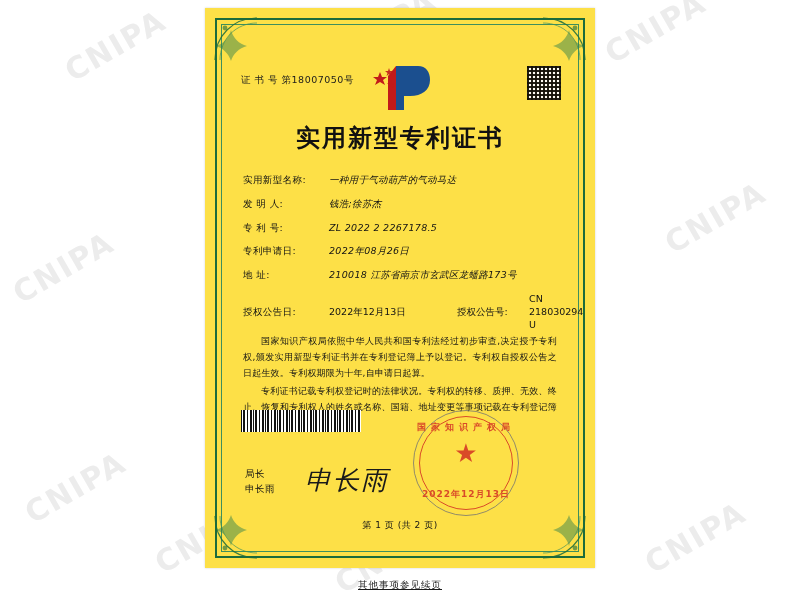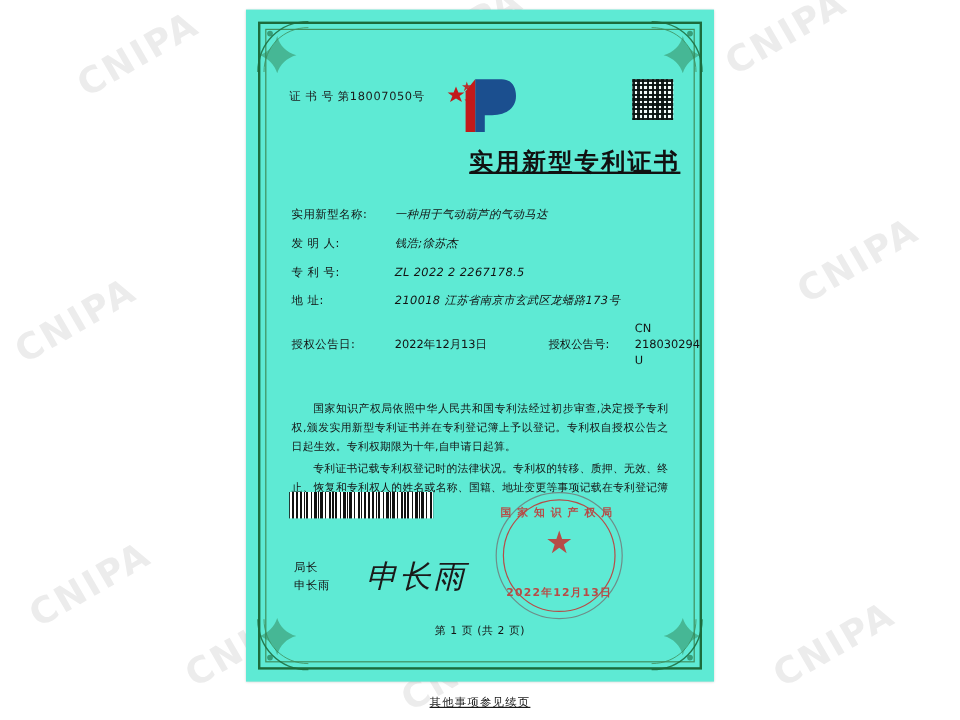--- a/index.html
+++ b/index.html
@@ -38,21 +38,21 @@
   .wm.w8 { left: 640px; top: 520px; }
   .wm.w9 { left: 150px; top: 520px; }
 
   
   .sheet {
     position: absolute;
     left: 205px;
     top: 8px;
     width: 390px;
     height: 560px;
-    background: #5eead4;
+    background: #fde047;
     box-shadow: 0 0 2px rgba(0,0,0,0.18);
     overflow: hidden;
   }
   .border-outer {
     position: absolute;
     left: 10px; top: 10px; right: 10px; bottom: 10px;
     border: 2px solid #1c6b3c;
   }
   .border-inner {
     position: absolute;
@@ -104,27 +104,26 @@
     top: 28px;
     transform: translateX(-50%);
     width: 68px;
     height: 52px;
   }
   .title {
     position: absolute;
     left: 0;
     right: 0;
     top: 88px;
-    text-align: right;
+    text-align: center;
     font-family: "DejaVu Serif", "Liberation Serif", serif;
-    font-size: 20px;
+    font-size: 24px;
     font-weight: bold;
     color: #111;
     letter-spacing: 2px;
-    text-decoration: underline;
   }
 
   .fields {
     position: absolute;
     left: 10px;
     right: 10px;
     top: 140px;
     font-size: 9.5px;
     color: #131313;
     line-height: 1.35;
@@ -325,20 +324,24 @@
         </div>
         <div class="field">
           <span class="lbl">发 明 人:</span>
           <span class="val">钱浩;徐苏杰</span>
         </div>
         <div class="field">
           <span class="lbl">专 利 号:</span>
           <span class="val">ZL 2022 2 2267178.5</span>
         </div>
         <div class="field">
+          <span class="lbl">专利申请日:</span>
+          <span class="val">2022年08月26日</span>
+        </div>
+        <div class="field">
           <span class="lbl">地       址:</span>
           <span class="val">210018 江苏省南京市玄武区龙蟠路173号</span>
         </div>
         <div class="field two">
           <span class="lbl">授权公告日:</span>
           <span class="val1">2022年12月13日</span>
           <span class="lbl2">授权公告号:</span>
           <span class="val2">CN 218030294 U</span>
         </div>
       </div>

